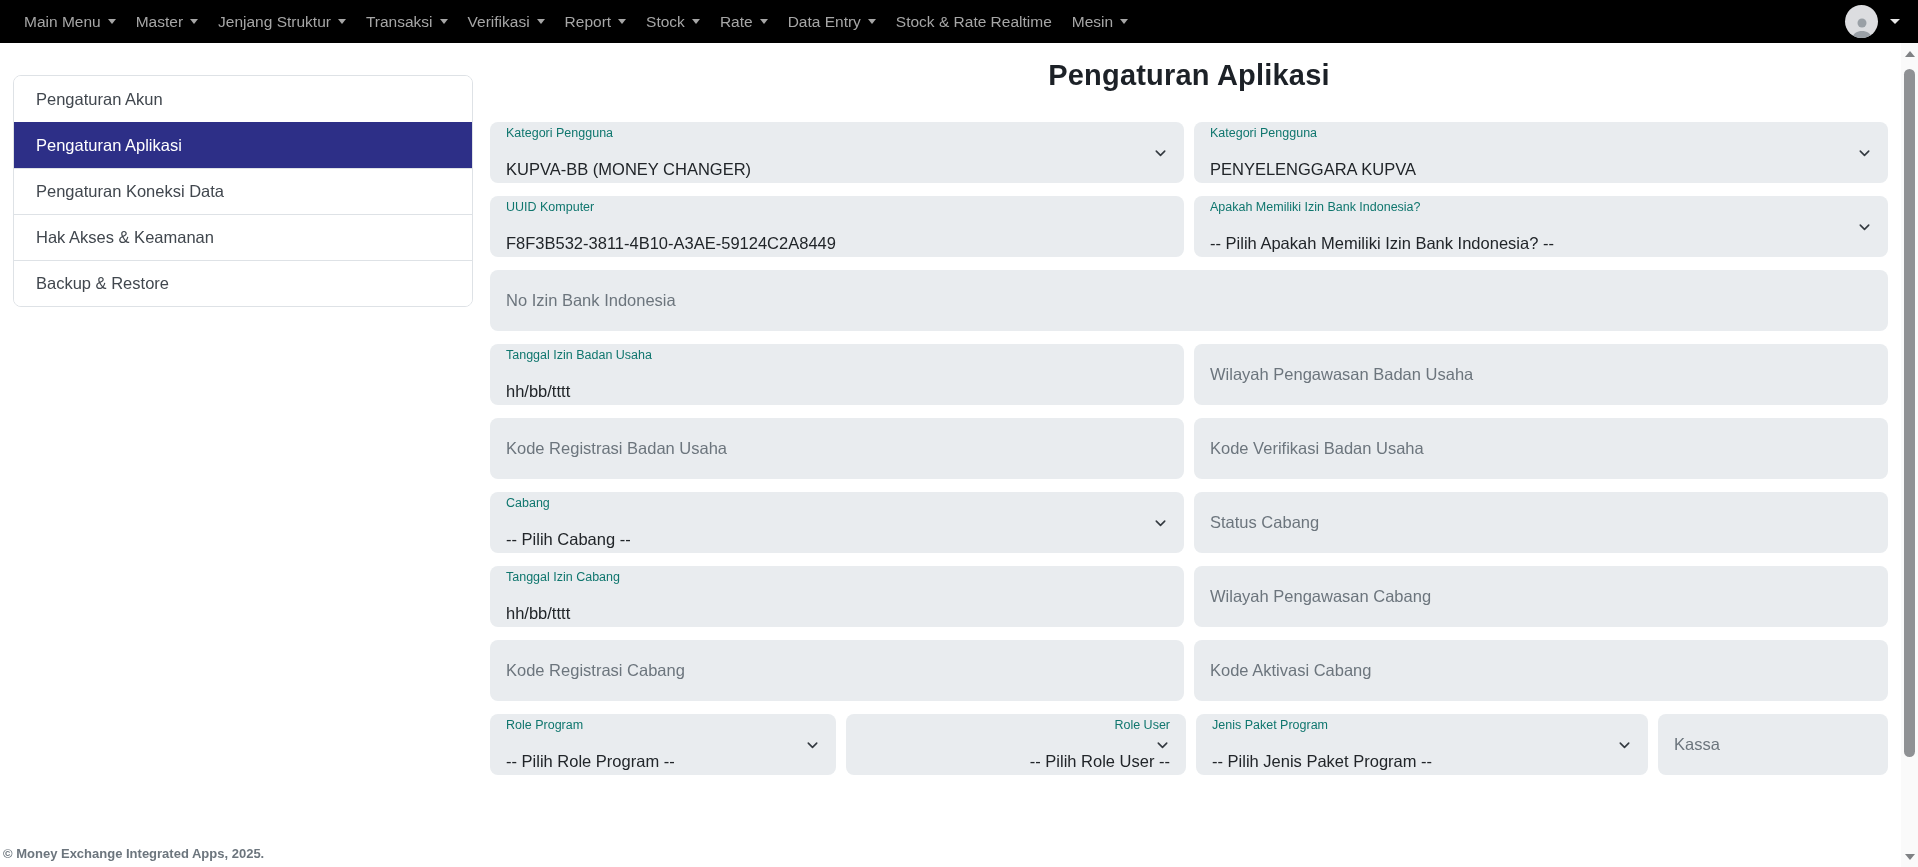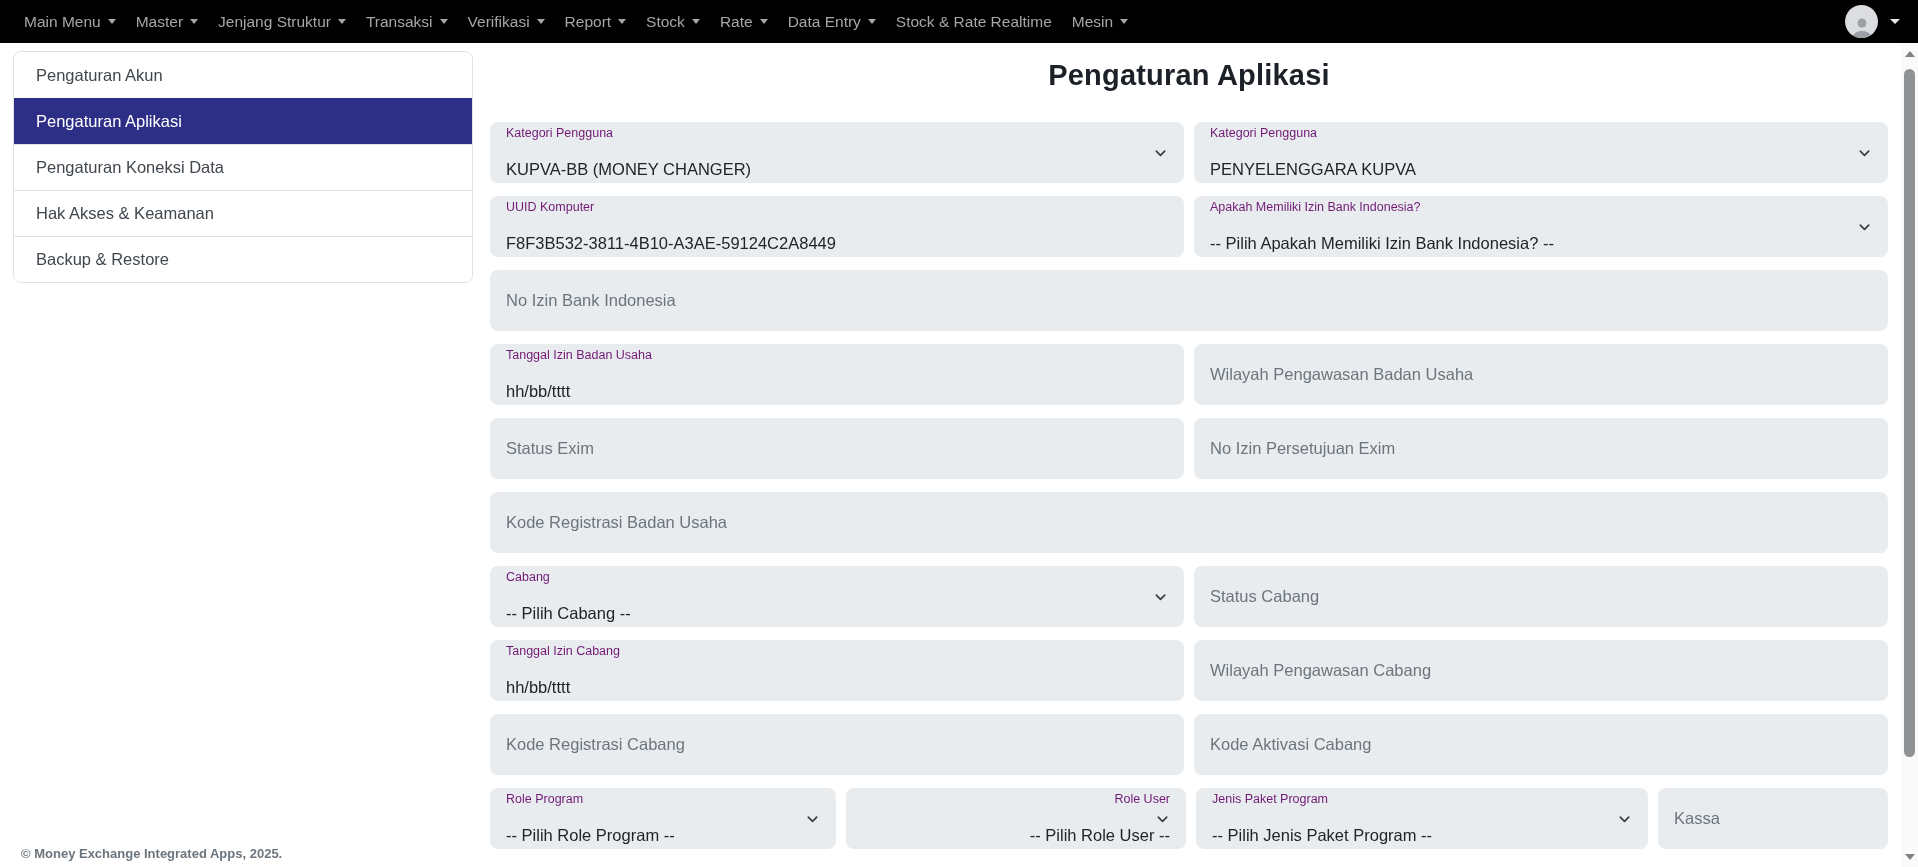--- a/index.html
+++ b/index.html
@@ -34,21 +34,21 @@
   }
   .avatar svg { display:block; margin-bottom:-2px; }
   .user-caret {
     margin-left:12px; width:0; height:0;
     border-left:5px solid transparent; border-right:5px solid transparent;
     border-top:5.5px solid #e8e8e8;
   }
 
   
   .sidebar {
-    position:absolute; left:13px; top:51px; width:460px;
+    position:absolute; left:13px; top:75px; width:460px;
     background:#fff; border:1px solid #dee2e6; border-radius:8px; overflow:hidden;
   }
   .sidebar-item {
     height:46px; display:flex; align-items:center; padding:0 22px;
     font-size:16.5px; color:#41474e; background:#fff;
     border-top:1px solid #dee2e6; cursor:pointer;
   }
   .sidebar-item:first-child { border-top:none; }
   .sidebar-item.active { background:var(--accent); color:#ffffff; border-top-color:var(--accent); }
 
@@ -58,32 +58,32 @@
     margin-top:16px; text-align:center;
     font-size:29px; font-weight:700; color:#1c2127; letter-spacing:.2px;
   }
   .form { margin-top:30px; display:flex; flex-direction:column; gap:13px; }
   .form-row { display:flex; gap:10px; }
   .field {
     flex:1 1 0; height:61px; background:var(--field-bg); border-radius:8px;
     padding:0 16px; position:relative; display:flex; flex-direction:column;
     justify-content:center; cursor:pointer; overflow:hidden;
   }
-  .flabel { font-size:12.5px; color:#701a75; line-height:16px; }
+  .flabel { font-size:12.5px; color:#0f766e; line-height:16px; }
   .fvalue { font-size:16.5px; color:#212529; line-height:21px; margin-top:18px; white-space:nowrap; }
   .fplaceholder { font-size:16.5px; color:#6c757d; white-space:nowrap; }
   .chevron-icon { position:absolute; right:16px; top:50%; transform:translateY(-50%); line-height:0; }
   .form-row.cols4 .field:nth-child(1) { flex:0 0 346px; }
   .form-row.cols4 .field:nth-child(2) { flex:0 0 340px;align-items:flex-end; }
   .form-row.cols4 .field:nth-child(3) { flex:0 0 452px; }
   .form-row.cols4 .field:nth-child(4) { flex:1 1 auto; }
 
   
   .footer {
-    position:absolute; left:21px; bottom:6px;
+    position:absolute; left:3px; bottom:6px;
     font-size:13px; font-weight:700; color:#6c757d;
   }
 
   
   .scrollbar {
     position:absolute; right:0; top:43px; width:17px; height:824px;
     background:#fafafa;
   }
   .sb-arrow-up, .sb-arrow-down {
     position:absolute; left:3.5px; width:0; height:0;
@@ -243,32 +243,26 @@
     <span class="flabel">Tanggal Izin Badan Usaha</span>
     <span class="fvalue">hh/bb/tttt</span>
   </div>
 
   <div class="field placeholder-only">
     <span class="fplaceholder">Wilayah Pengawasan Badan Usaha</span>
   </div>
 </div>
       <div class="form-row">
   <div class="field placeholder-only">
-    <span class="fplaceholder">Status Exim</span>
-  </div>
-
-  <div class="field placeholder-only">
-    <span class="fplaceholder">No Izin Persetujuan Exim</span>
-  </div>
-</div>
-      <div class="form-row">
-  <div class="field placeholder-only">
     <span class="fplaceholder">Kode Registrasi Badan Usaha</span>
   </div>
 
+  <div class="field placeholder-only">
+    <span class="fplaceholder">Kode Verifikasi Badan Usaha</span>
+  </div>
 </div>
       <div class="form-row">
   <div class="field">
     <span class="flabel">Cabang</span>
     <span class="fvalue">-- Pilih Cabang --</span>
     <span class="chevron-icon">
       <svg width="15" height="15" viewBox="0 0 16 16" fill="none" stroke="#343a40" stroke-width="1.7" stroke-linecap="round" stroke-linejoin="round">
               <path d="M3.5 6l4.5 4.5L12.5 6"></path>
             </svg>
     </span>

